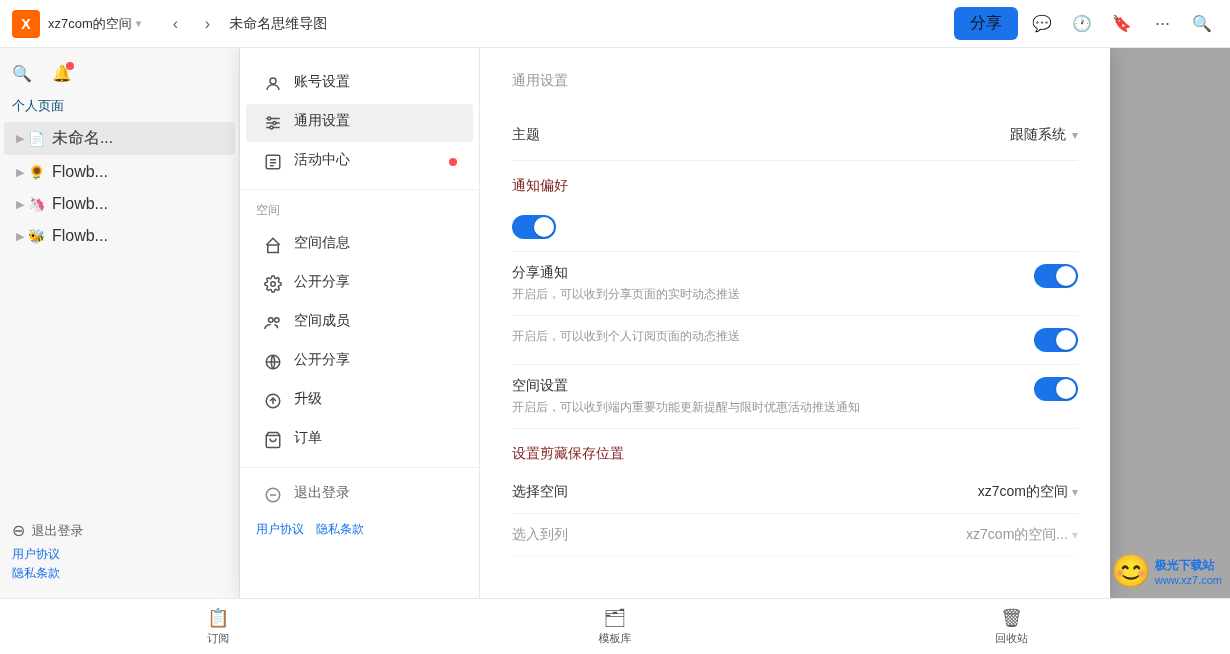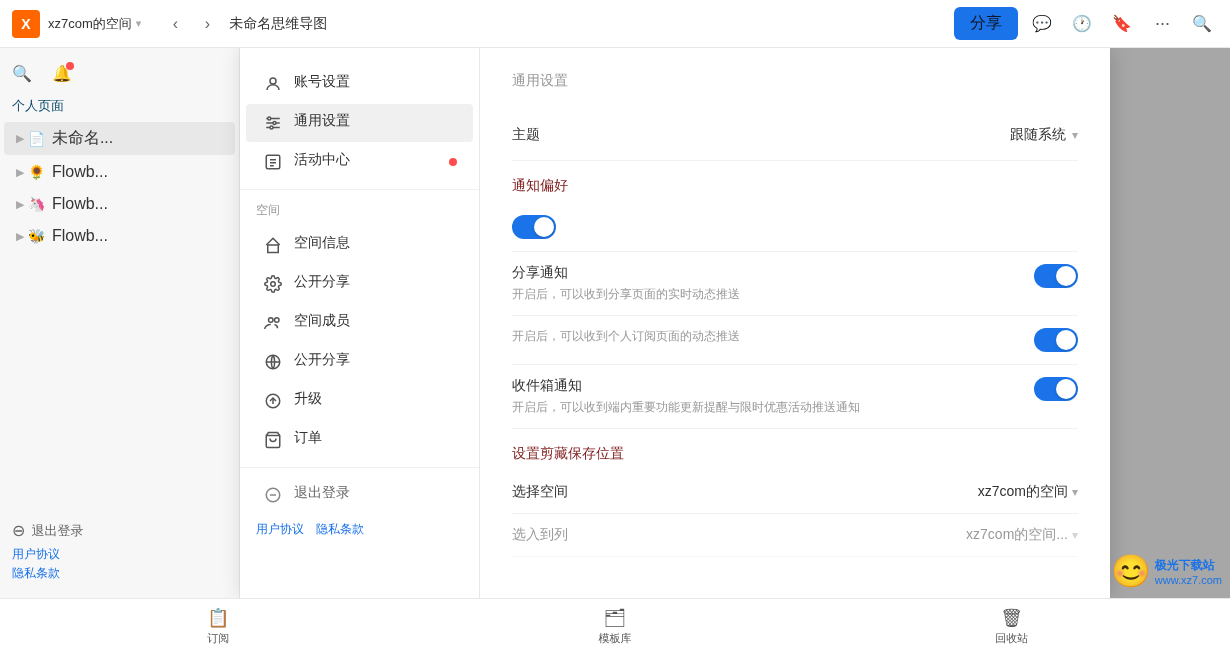--- a/index.html
+++ b/index.html
@@ -316,21 +316,21 @@
             </div>
             <div class="toggle">
               <div class="toggle-knob"></div>
             </div>
           </div>
         </div>
 
         <div class="notification-item">
           <div class="notification-row">
             <div>
-              <div class="notification-item-title">收件箱通知</div>
+              <div class="notification-item-title">空间设置</div>
               <div class="notification-item-desc">开启后，可以收到端内重要功能更新提醒与限时优惠活动推送通知</div>
             </div>
             <div class="toggle">
               <div class="toggle-knob"></div>
             </div>
           </div>
         </div>
 
         <div class="settings-subsection-title">设置剪藏保存位置</div>
 

